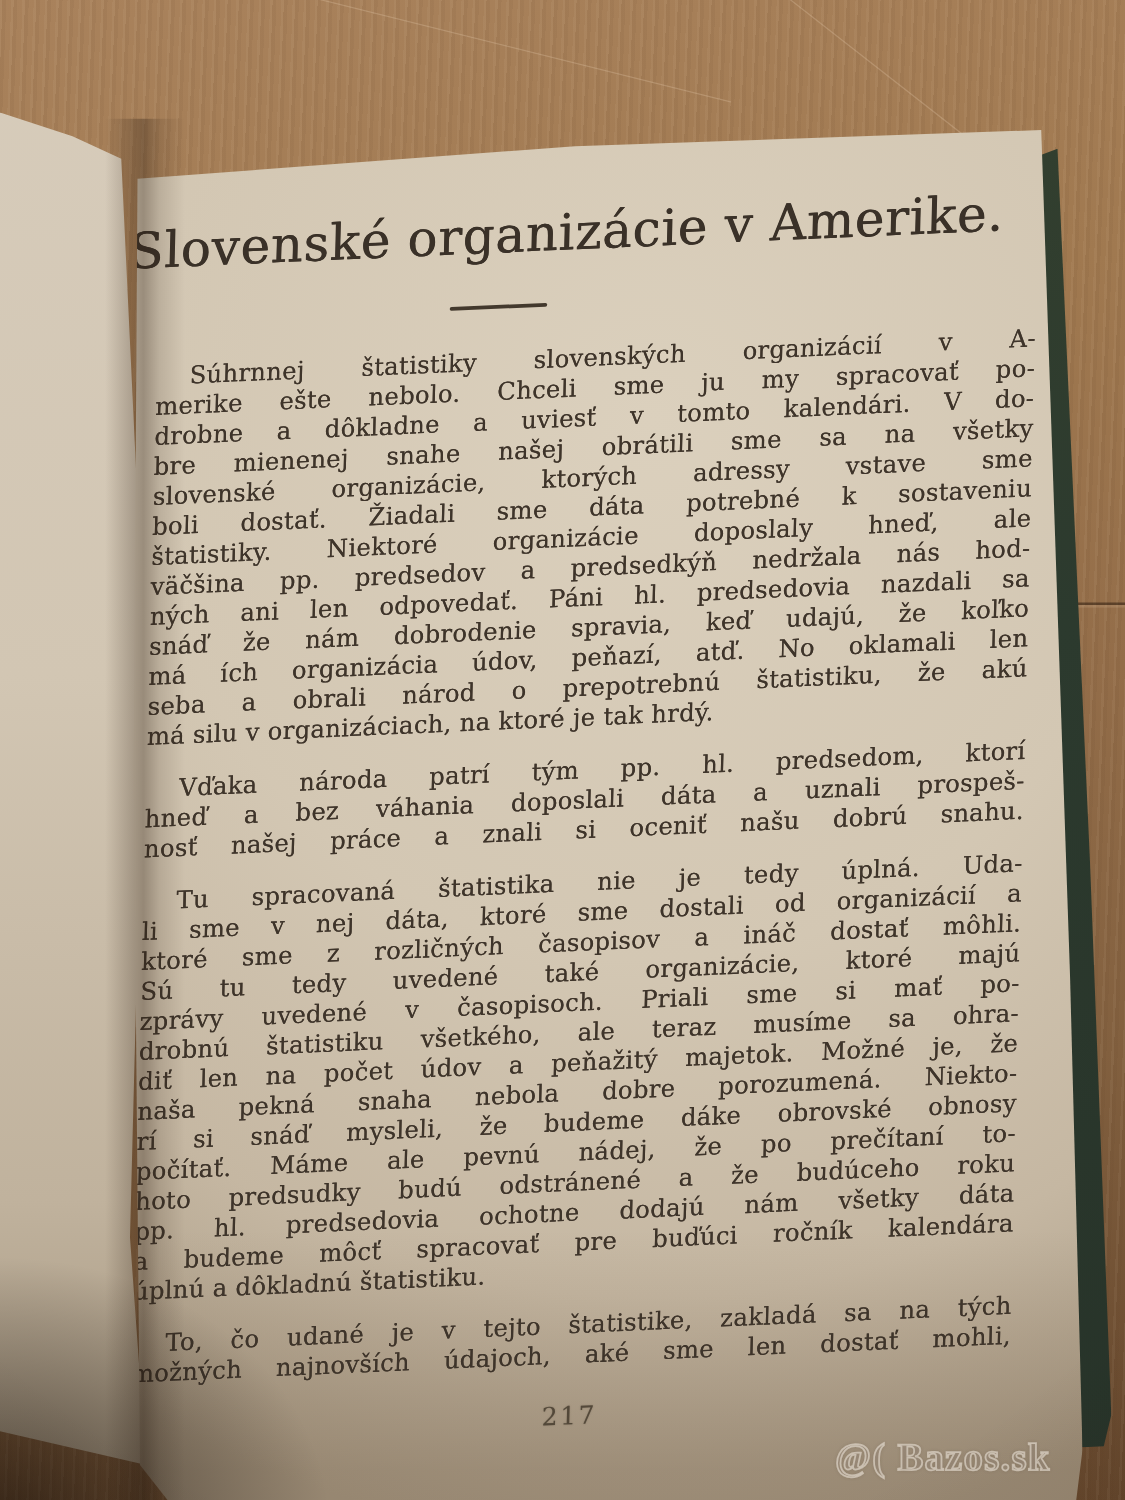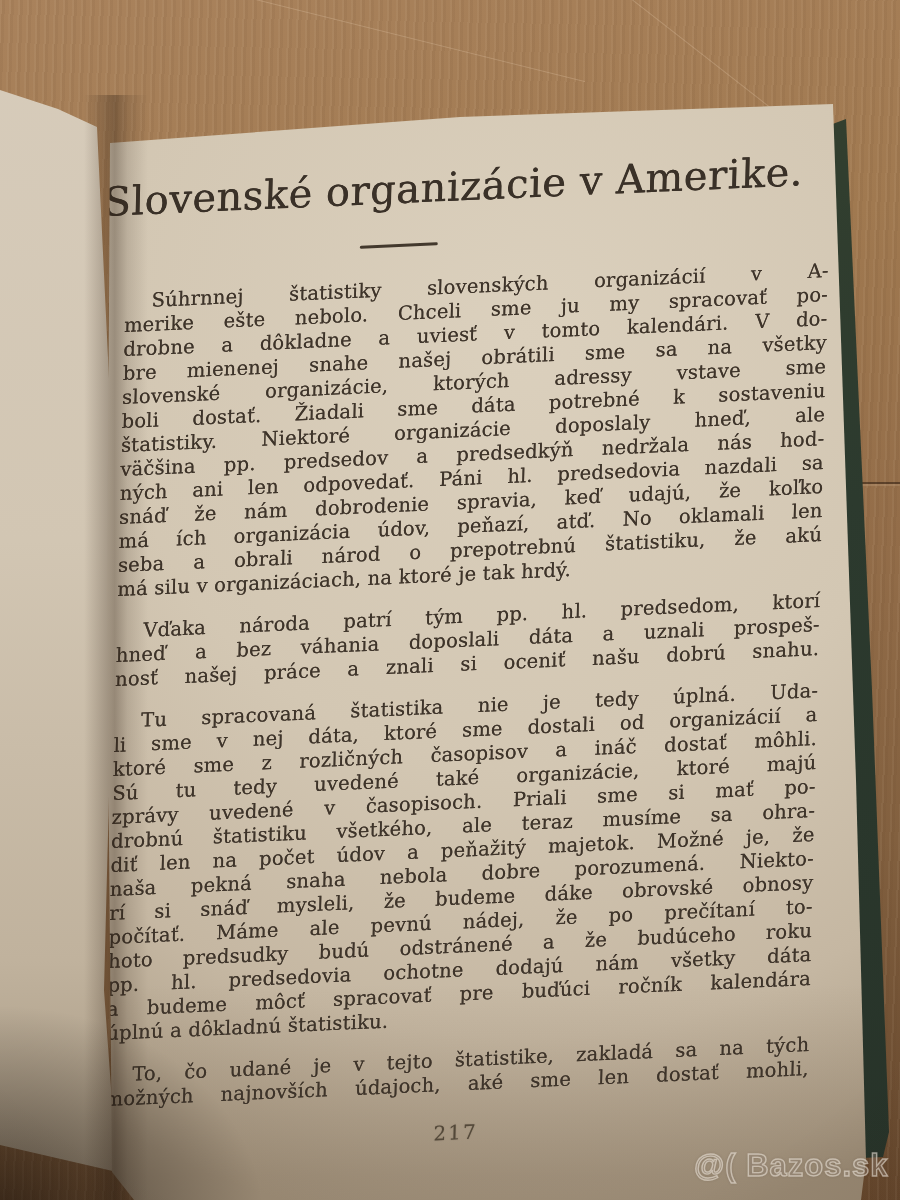--- a/index.html
+++ b/index.html
@@ -91,22 +91,22 @@
 
   
   #vignette{
     position:absolute;inset:0;pointer-events:none;
     background:
       radial-gradient(42% 26% at 0% 102%, rgba(14,8,4,0.6) 0%, rgba(14,8,4,0) 70%),
       radial-gradient(140% 115% at 48% 42%, rgba(0,0,0,0) 54%, rgba(30,18,8,0.18) 82%, rgba(18,9,4,0.40) 100%);
   }
 
   #watermark{
-    position:absolute;left:694px;top:1148px;white-space:nowrap;
-    font-family:Liberation Sans, sans-serif;
+    position:absolute;left:668px;top:1148px;white-space:nowrap;
+    font-family:Liberation Serif, serif;
     font-size:31px;font-weight:bold;letter-spacing:1px;
     color:rgba(225,215,203,0.18);
     -webkit-text-stroke:1.4px rgba(243,235,224,0.55);
     text-shadow:0 0 3px rgba(80,62,48,0.35);
   }
 </style>
 </head>
 <body>
 
 <div id="canvas">

